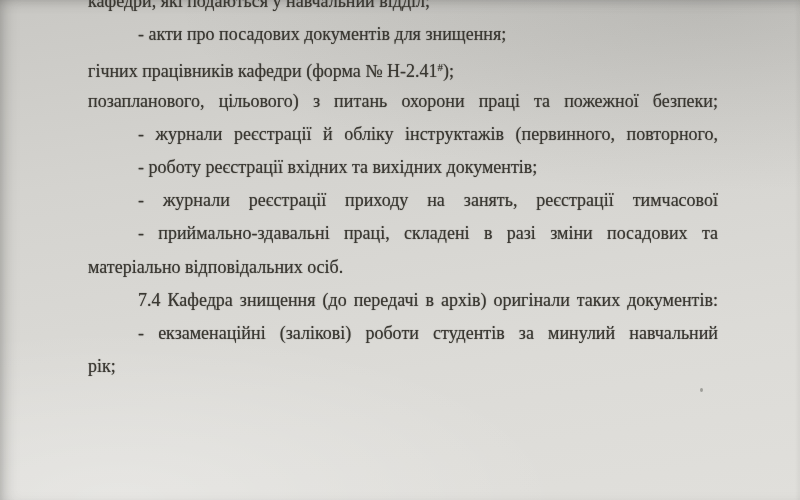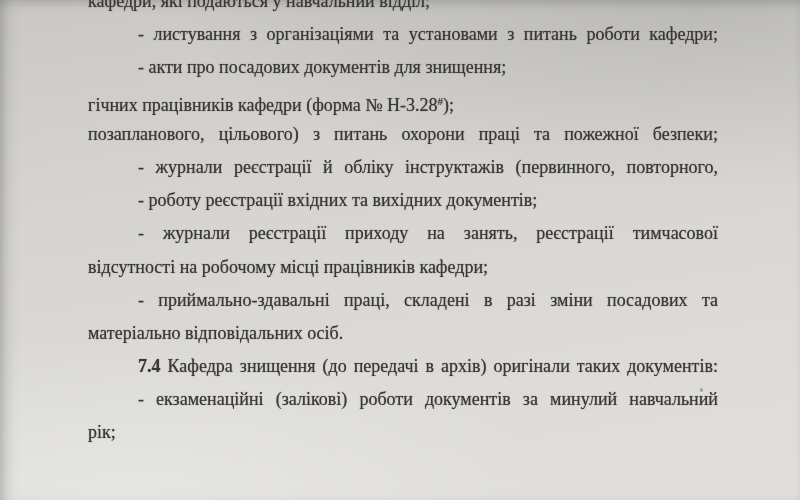--- a/index.html
+++ b/index.html
@@ -28,42 +28,40 @@
     color: #3a3832;
     text-shadow: 0 0 1.1px rgba(58,56,50,0.7);
   }
   .line { height: 33.2px; white-space: nowrap; }
   .just {
     white-space: normal;
     text-align: justify;
     text-align-last: justify;
   }
   .ind { text-indent: 50px; }
-  .b { font-weight: bold; }
+  .b { font-weight: normal; }
   .sup { font-size: 11px; vertical-align: 6px; }
   .speck {
     position: absolute; left: 700px; top: 388px;
     width: 3px; height: 4px;
     background: #8f8e8a; border-radius: 50%; opacity: 0.8;
   }
 </style>
 </head>
 <body>
 
 <div class="page">
   <div class="text">
     <div class="line">кафедри, які подаються у навчальний відділ;</div>
-    <div class="line ind just">- листування з організаціями та установами з питань роботи кафедри;</div>
     <div class="line ind">- акти про посадових документів для знищення;</div>
-    <div class="line"><span>гічних працівників кафедри (форма № Н-3.28</span><span class="sup">#</span><span>);</span></div>
+    <div class="line"><span>гічних працівників кафедри (форма № Н-2.41</span><span class="sup">#</span><span>);</span></div>
     <div class="line just">позапланового, цільового) з питань охорони праці та пожежної безпеки;</div>
     <div class="line ind just">- журнали реєстрації й обліку інструктажів (первинного, повторного,</div>
     <div class="line ind">- роботу реєстрації вхідних та вихідних документів;</div>
     <div class="line ind just">- журнали реєстрації приходу на занять, реєстрації тимчасової</div>
-    <div class="line">відсутності на робочому місці працівників кафедри;</div>
     <div class="line ind just">- приймально-здавальні праці, складені в разі зміни посадових та</div>
     <div class="line">матеріально відповідальних осіб.</div>
     <div class="line ind just"><span class="b">7.4</span><span> Кафедра знищення (до передачі в архів) оригінали таких документів:</span></div>
-    <div class="line ind just">- екзаменаційні (залікові) роботи документів за минулий навчальний</div>
+    <div class="line ind just">- екзаменаційні (залікові) роботи студентів за минулий навчальний</div>
     <div class="line">рік;</div>
   </div>
   <div class="speck"></div>
 </div>
 
 </body></html>

